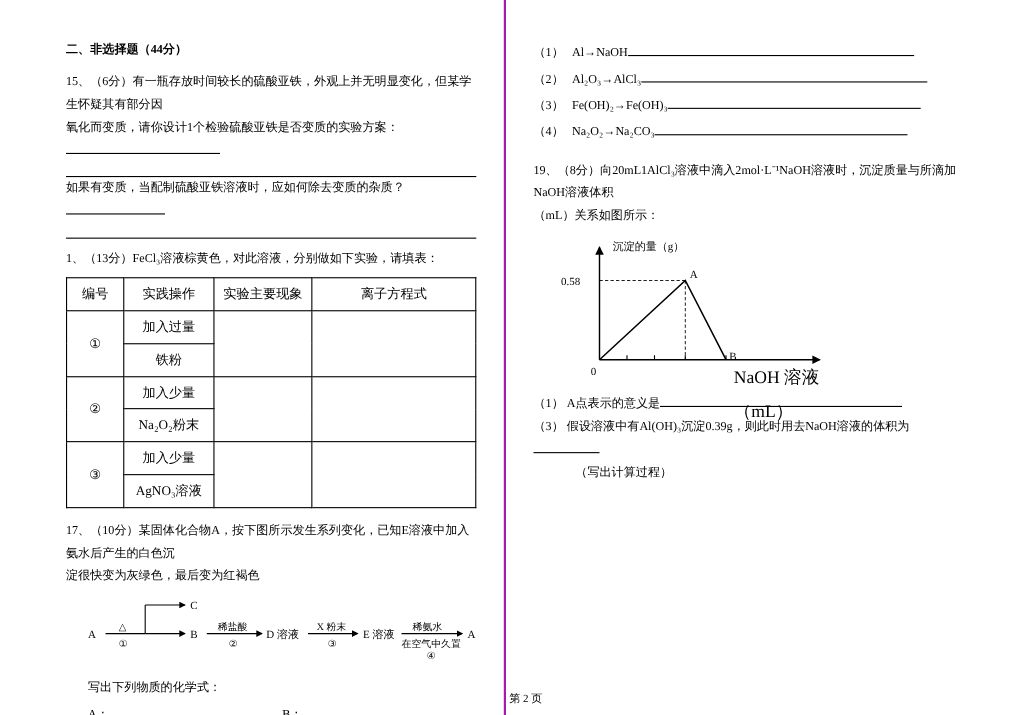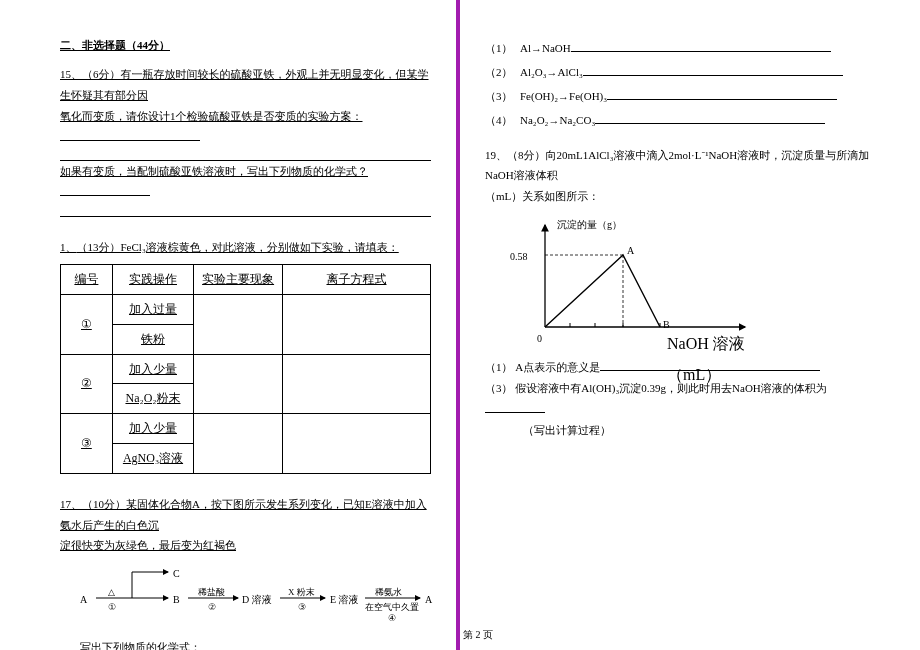--- a/index.html
+++ b/index.html
@@ -11,24 +11,24 @@
       color: #000;
       background: #fff;
       display: flex;
       position: relative;
     }
     .column {
       width: 50%;
       padding: 35px 30px 25px 60px;
       line-height: 1.9;
     }
-    .column.left { border-right: 4px solid #a21caf; padding-right: 25px; text-decoration: underline; }
+    .column.left { border-right: 2px solid #a21caf; padding-right: 25px; }
     .column.right { padding-left: 25px; padding-right: 40px; }
     .section-title { font-weight: bold; margin-bottom: 8px; }
-    .q { margin-bottom: 20px; }
+    .q { margin-bottom: 8px; }
     .blank {
       display: inline-block;
       border-bottom: 1px solid #000;
       min-width: 140px;
       height: 12px;
       vertical-align: baseline;
     }
     .blank.long { min-width: 260px; }
     .blank.full { min-width: 320px; display: block; margin-top: 2px; }
     table {
@@ -73,21 +73,21 @@
 </head>
 <body>
 
 <div class="column left">
   <div class="section-title">二、非选择题（44分）</div>
 
   <div class="q">
     <span>15、</span><span>（6分）有一瓶存放时间较长的硫酸亚铁，外观上并无明显变化，但某学生怀疑其有部分因</span><br>
     <span>氧化而变质，请你设计1个检验硫酸亚铁是否变质的实验方案：</span><span class="blank"></span><br>
     <span class="blank full"></span>
-    <span>如果有变质，当配制硫酸亚铁溶液时，写出下列物质的化学式？</span><span class="blank" style="min-width:90px"></span><br>
+    <span>如果有变质，当配制硫酸亚铁溶液时，应如何除去变质的杂质？</span><span class="blank" style="min-width:90px"></span><br>
     <span class="blank full"></span>
   </div>
 
   <div class="q">
     <span>1、</span><span>（13分）FeCl₃溶液棕黄色，对此溶液，分别做如下实验，请填表：</span>
     <table>
       <tbody>
           <tr>
         <td style="width:14%">编号</td>
         <td style="width:22%">实践操作</td>

